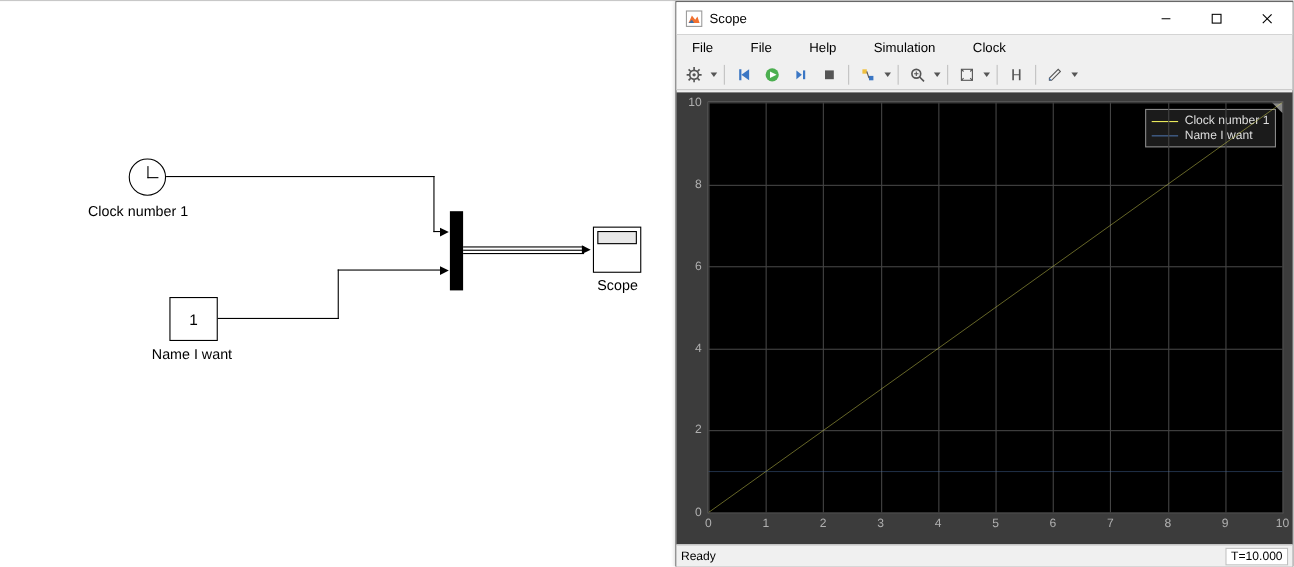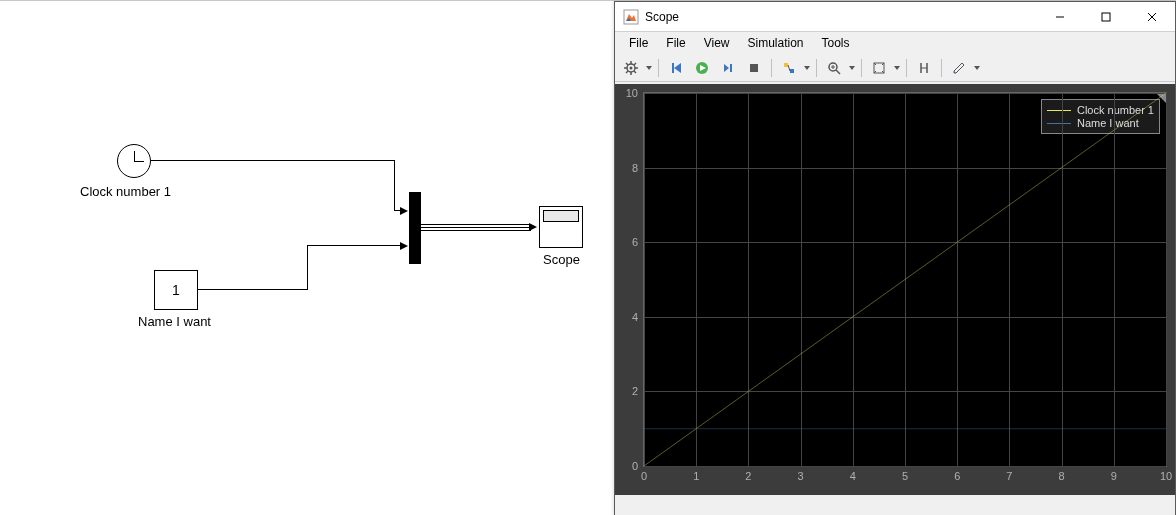--- a/index.html
+++ b/index.html
@@ -136,21 +136,21 @@
     width: 46px; height: 30px;
     display: flex; align-items: center; justify-content: center;
     font-size: 13px;
   }
   .menubar {
     height: 22px;
     background: #f0f0f0;
     display: flex;
     align-items: center;
     padding-left: 6px;
-    gap: 2px;
+    gap: 18px;
   }
   .menu-item {
     padding: 2px 8px;
     font-size: 12px;
   }
   .toolbar {
     height: 28px;
     background: #f0f0f0;
     display: flex;
     align-items: center;
@@ -336,23 +336,23 @@
         <svg width="10" height="10" viewBox="0 0 10 10">
             <line x1="1" y1="1" x2="9" y2="9" stroke="#000" stroke-width="1"></line>
             <line x1="9" y1="1" x2="1" y2="9" stroke="#000" stroke-width="1"></line>
           </svg>
       </div>
     </div>
 
     <div class="menubar">
       <div class="menu-item">File</div>
       <div class="menu-item">File</div>
-      <div class="menu-item">View</div>
+      <div class="menu-item">Help</div>
       <div class="menu-item">Simulation</div>
-      <div class="menu-item">Tools</div>
+      <div class="menu-item">Clock</div>
     </div>
 
     <div class="toolbar">
       <div class="tb-btn">
         <svg width="14" height="14" viewBox="0 0 14 14">
             <circle cx="7" cy="7" r="4" fill="none" stroke="#555" stroke-width="1.5"></circle>
             <circle cx="7" cy="7" r="1.5" fill="#555"></circle>
             <g stroke="#555" stroke-width="1.5">
               <line x1="7" y1="0" x2="7" y2="3"></line>
               <line x1="7" y1="11" x2="7" y2="14"></line>
@@ -498,14 +498,18 @@
           <div class="y-tick" style="top: 20%;">8</div>
           <div class="grid-h" style="top: 0%;"></div>
           <div class="y-tick" style="top: 0%;">10</div>
           <svg viewBox="0 0 100 100" preserveAspectRatio="none" style="position: absolute; left: 0px; top: 0px; width: 100%; height: 100%;">
             <polyline points="0,100 10,90 20,80 30,70 40,60 50,50 60,40 70,30 80,20 90,10 100,0" fill="none" stroke="#e8e85a" stroke-width="0.4" vector-effect="non-scaling-stroke"></polyline>
             <polyline points="0,90 10,90 20,90 30,90 40,90 50,90 60,90 70,90 80,90 90,90 100,90" fill="none" stroke="#4a6fa5" stroke-width="0.4" vector-effect="non-scaling-stroke"></polyline>
           </svg>
         </div>
     </div>
 
+    <div class="statusbar">
+      <span class="status-ready">Ready</span>
+      <span class="status-t">T=10.000</span>
+    </div>
   </div>
 </div>
 
 </body></html>

